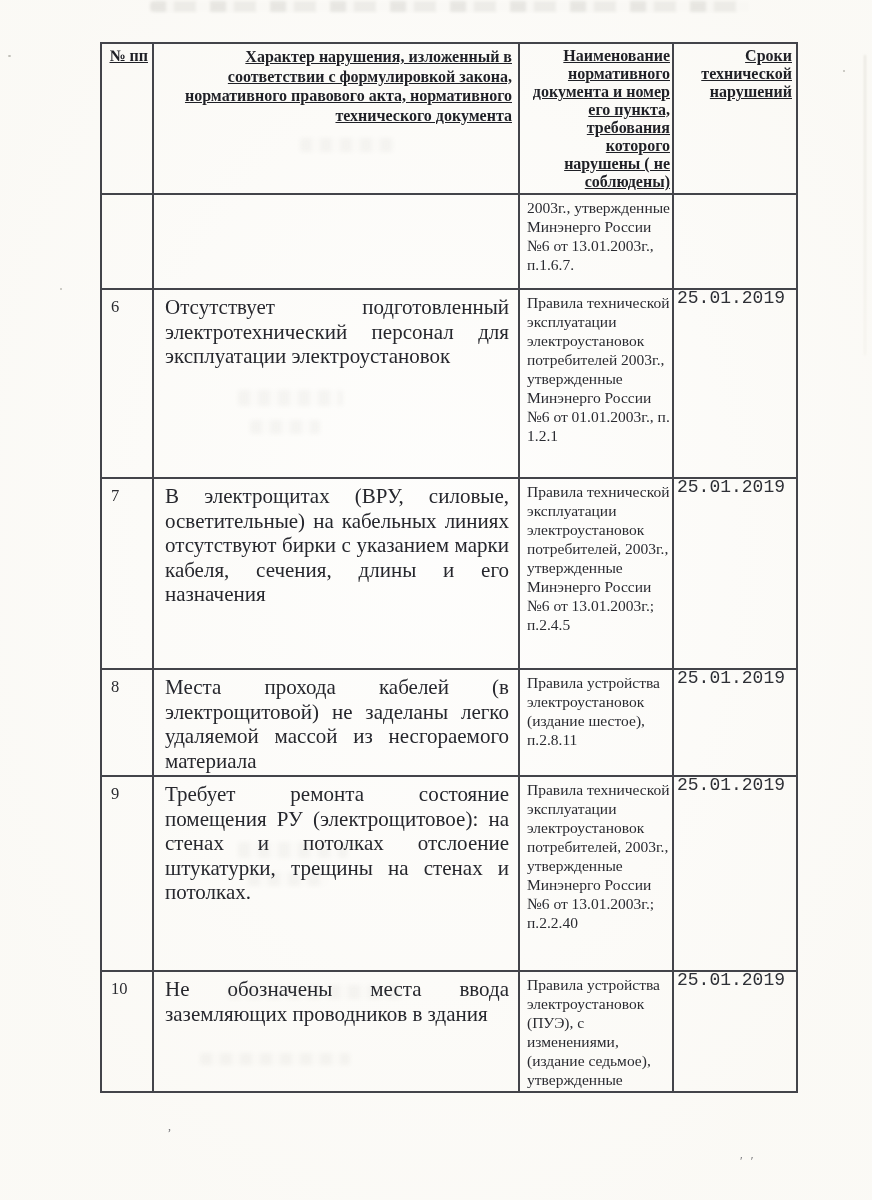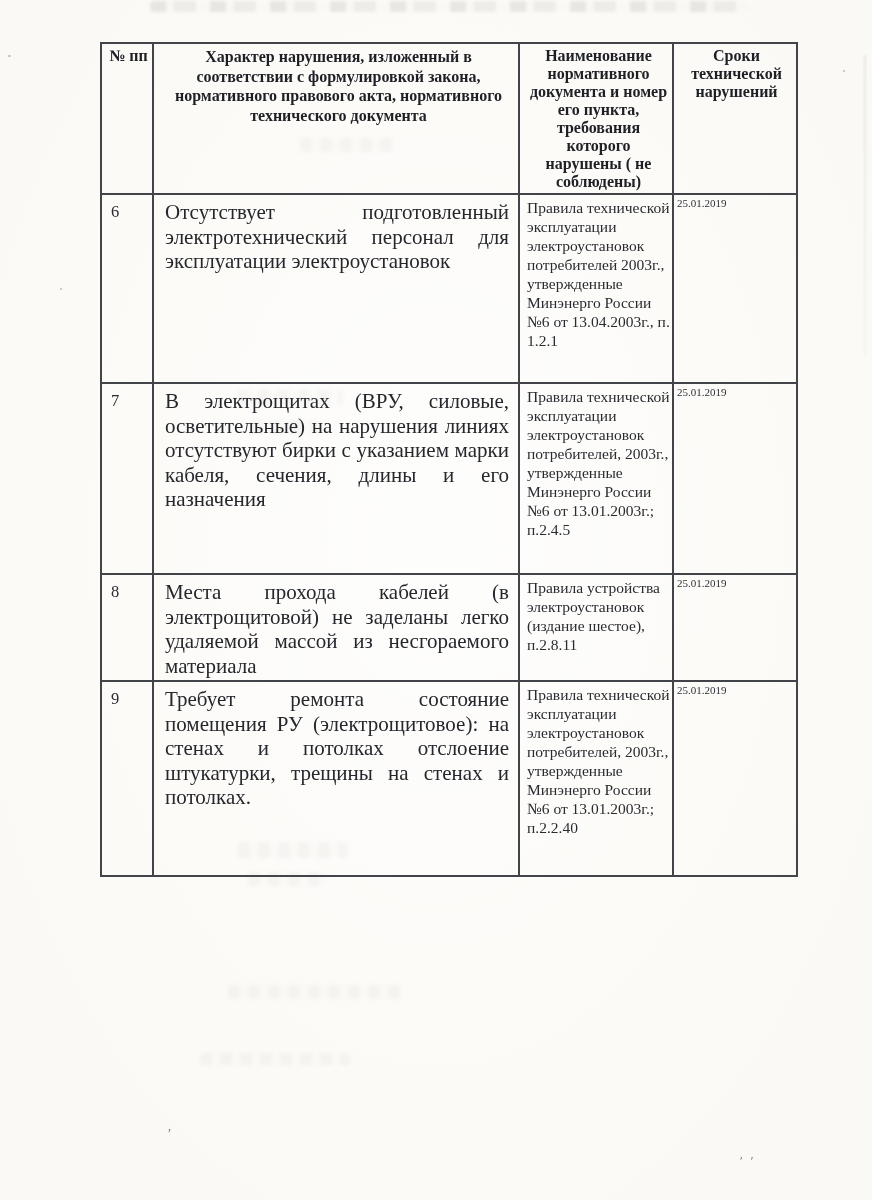--- a/index.html
+++ b/index.html
@@ -48,44 +48,45 @@
   .doc-table col.c2 { width: 366px; }
   .doc-table col.c3 { width: 154px; }
   .doc-table col.c4 { width: 124px; }
   .doc-table th, .doc-table td {
     border: 2px solid #43444a;
     vertical-align: top;
     padding: 0;
     overflow: visible;
   }
   .doc-table th {
-    font-weight: bold; text-align: center;
+    font-weight: bold; text-align: right;
     font-size: 16px; line-height: 18px;
     color: #1f2026;
     padding: 3px 4px 2px 7px;
+    text-decoration: underline;
   }
   th.h-viol { padding-left: 11px; padding-right: 6px; line-height: 19.5px; }
   th.h-doc  { padding-left: 7px;  padding-right: 2px; }
   td.c-num {
     font-size: 16.5px; line-height: 20px;
     padding: 7px 2px 2px 9px; color: #2b2c31;
   }
   td.c-viol {
     font-size: 21px; line-height: 24.5px;
     text-align: justify;
     padding: 5px 9px 2px 11px; color: #26272d;
   }
   td.c-doc {
     font-size: 15.5px; line-height: 19px;
     padding: 3px 2px 2px 7px; color: #2a2b31;
   }
   td.c-date { padding: 0 0 0 3px; }
   .date {
-    display: block; font-size: 11px; line-height: 18px;
-    margin-top: -1px; color: #2e3036; white-space: nowrap;
+    display: block; font-size: 18px; line-height: 18px;
+    margin-top: -1px; color: #2e3036; white-space: nowrap; font-family: Liberation Mono, monospace;
   }
   tr.rh  { height: 144px; }
   tr.r0  { height: 95px;  }
   tr.r1  { height: 189px; }
   tr.r2  { height: 191px; }
   tr.r3  { height: 74px;  }
   tr.r4  { height: 195px; }
   tr.r5  { height: 112px; }
 </style>
 </head>
@@ -115,31 +116,39 @@
         <col class="c3">
         <col class="c4">
     </colgroup>
     <tbody>
         <tr class="rh">
       <th class="h-num">№ пп</th>
       <th class="h-viol">Характер нарушения, изложенный в соответствии с формулировкой закона, нормативного правового акта, нормативного технического документа</th>
       <th class="h-doc">Наименование нормативного документа и номер его пункта, требования которого нарушены ( не соблюдены)</th>
       <th class="h-date">Сроки технической нарушений</th>
     </tr>
+    <tr class="r0">
+      <td class="c-num"></td>
+      <td class="c-viol"></td>
+      <td class="c-doc">2003г., утвержденные Минэнерго России №6 от 13.01.2003г., п.1.6.7.</td>
+      <td class="c-date">
+            <span class="date"></span>
+          </td>
+    </tr>
     <tr class="r1">
       <td class="c-num">6</td>
       <td class="c-viol">Отсутствует подготовленный электротехнический персонал для эксплуатации электроустановок</td>
-      <td class="c-doc">Правила технической эксплуатации электроустановок потребителей 2003г., утвержденные Минэнерго России №6 от 13.04.2003г., п. 1.2.1</td>
+      <td class="c-doc">Правила технической эксплуатации электроустановок потребителей 2003г., утвержденные Минэнерго России №6 от 01.01.2003г., п. 1.2.1</td>
       <td class="c-date">
             <span class="date">25.01.2019</span>
           </td>
     </tr>
     <tr class="r2">
       <td class="c-num">7</td>
-      <td class="c-viol">В электрощитах (ВРУ, силовые, осветительные) на нарушения линиях отсутствуют бирки с указанием марки кабеля, сечения, длины и его назначения</td>
+      <td class="c-viol">В электрощитах (ВРУ, силовые, осветительные) на кабельных линиях отсутствуют бирки с указанием марки кабеля, сечения, длины и его назначения</td>
       <td class="c-doc">Правила технической эксплуатации электроустановок потребителей, 2003г., утвержденные Минэнерго России №6 от 13.01.2003г.; п.2.4.5</td>
       <td class="c-date">
             <span class="date">25.01.2019</span>
           </td>
     </tr>
     <tr class="r3">
       <td class="c-num">8</td>
       <td class="c-viol">Места прохода кабелей (в электрощитовой) не заделаны легко удаляемой массой из несгораемого материала</td>
       <td class="c-doc">Правила устройства электроустановок (издание шестое), п.2.8.11</td>
       <td class="c-date">
@@ -147,16 +156,24 @@
           </td>
     </tr>
     <tr class="r4">
       <td class="c-num">9</td>
       <td class="c-viol">Требует ремонта состояние помещения РУ (электрощитовое): на стенах и потолках отслоение штукатурки, трещины на стенах и потолках.</td>
       <td class="c-doc">Правила технической эксплуатации электроустановок потребителей, 2003г., утвержденные Минэнерго России №6 от 13.01.2003г.; п.2.2.40</td>
       <td class="c-date">
             <span class="date">25.01.2019</span>
           </td>
     </tr>
+    <tr class="r5">
+      <td class="c-num">10</td>
+      <td class="c-viol">Не обозначены места ввода заземляющих проводников в здания</td>
+      <td class="c-doc">Правила устройства электроустановок (ПУЭ), с изменениями, (издание седьмое), утвержденные</td>
+      <td class="c-date">
+            <span class="date">25.01.2019</span>
+          </td>
+    </tr>
   </tbody>
     </table>
 
 </div>
 
 </body></html>

